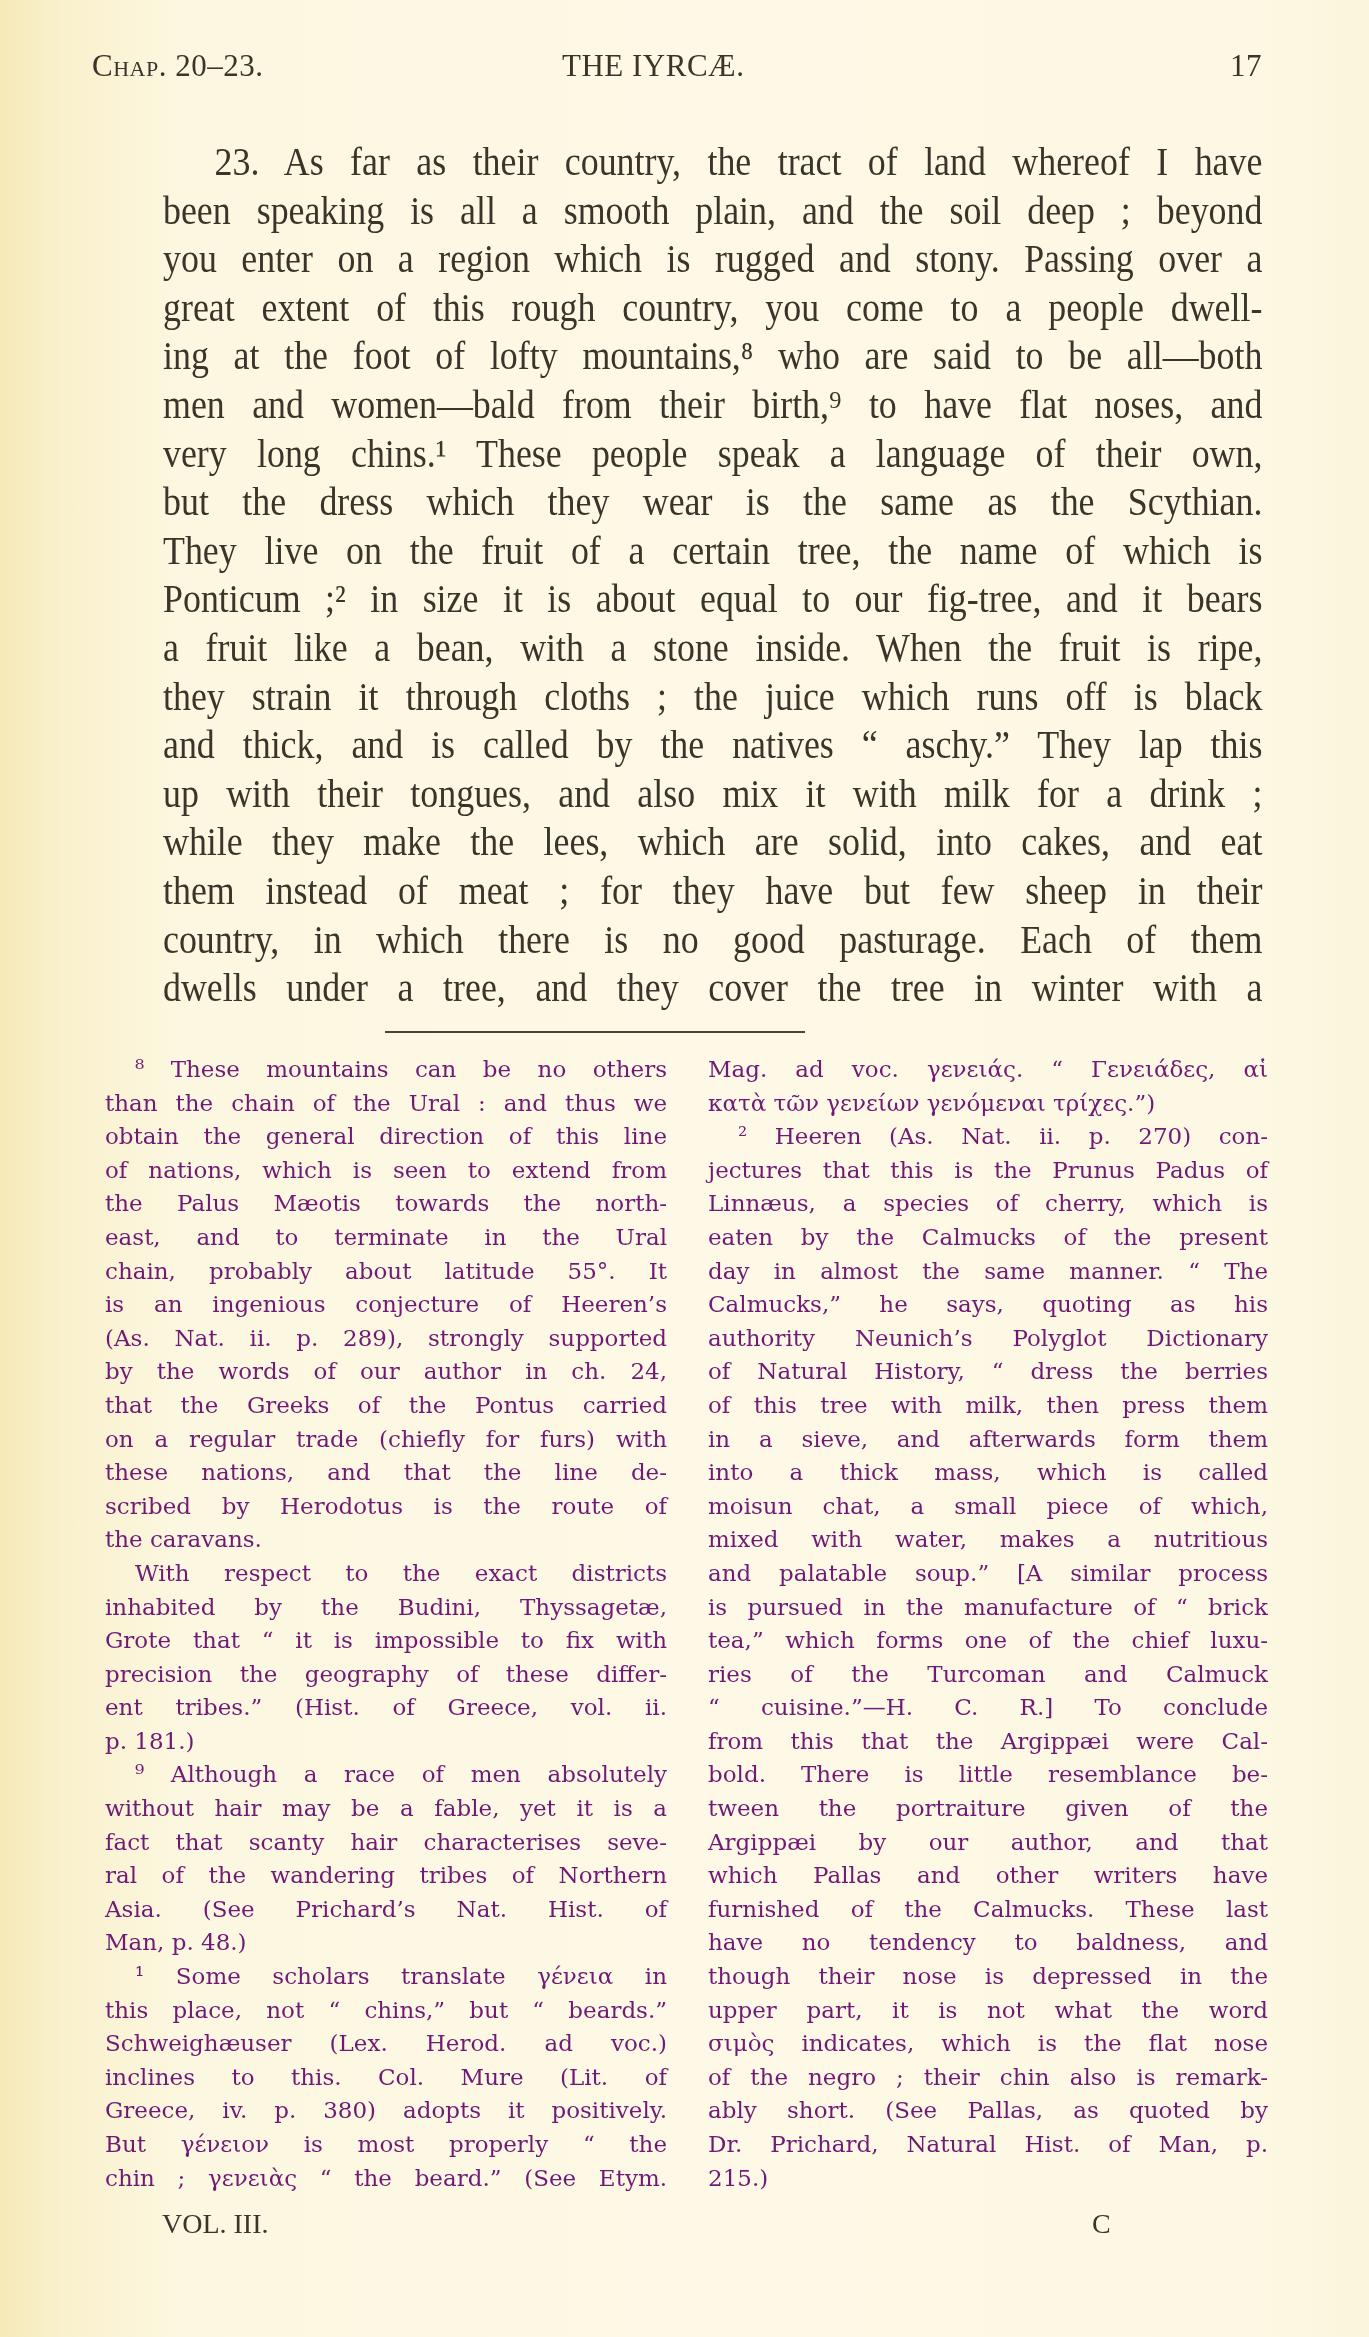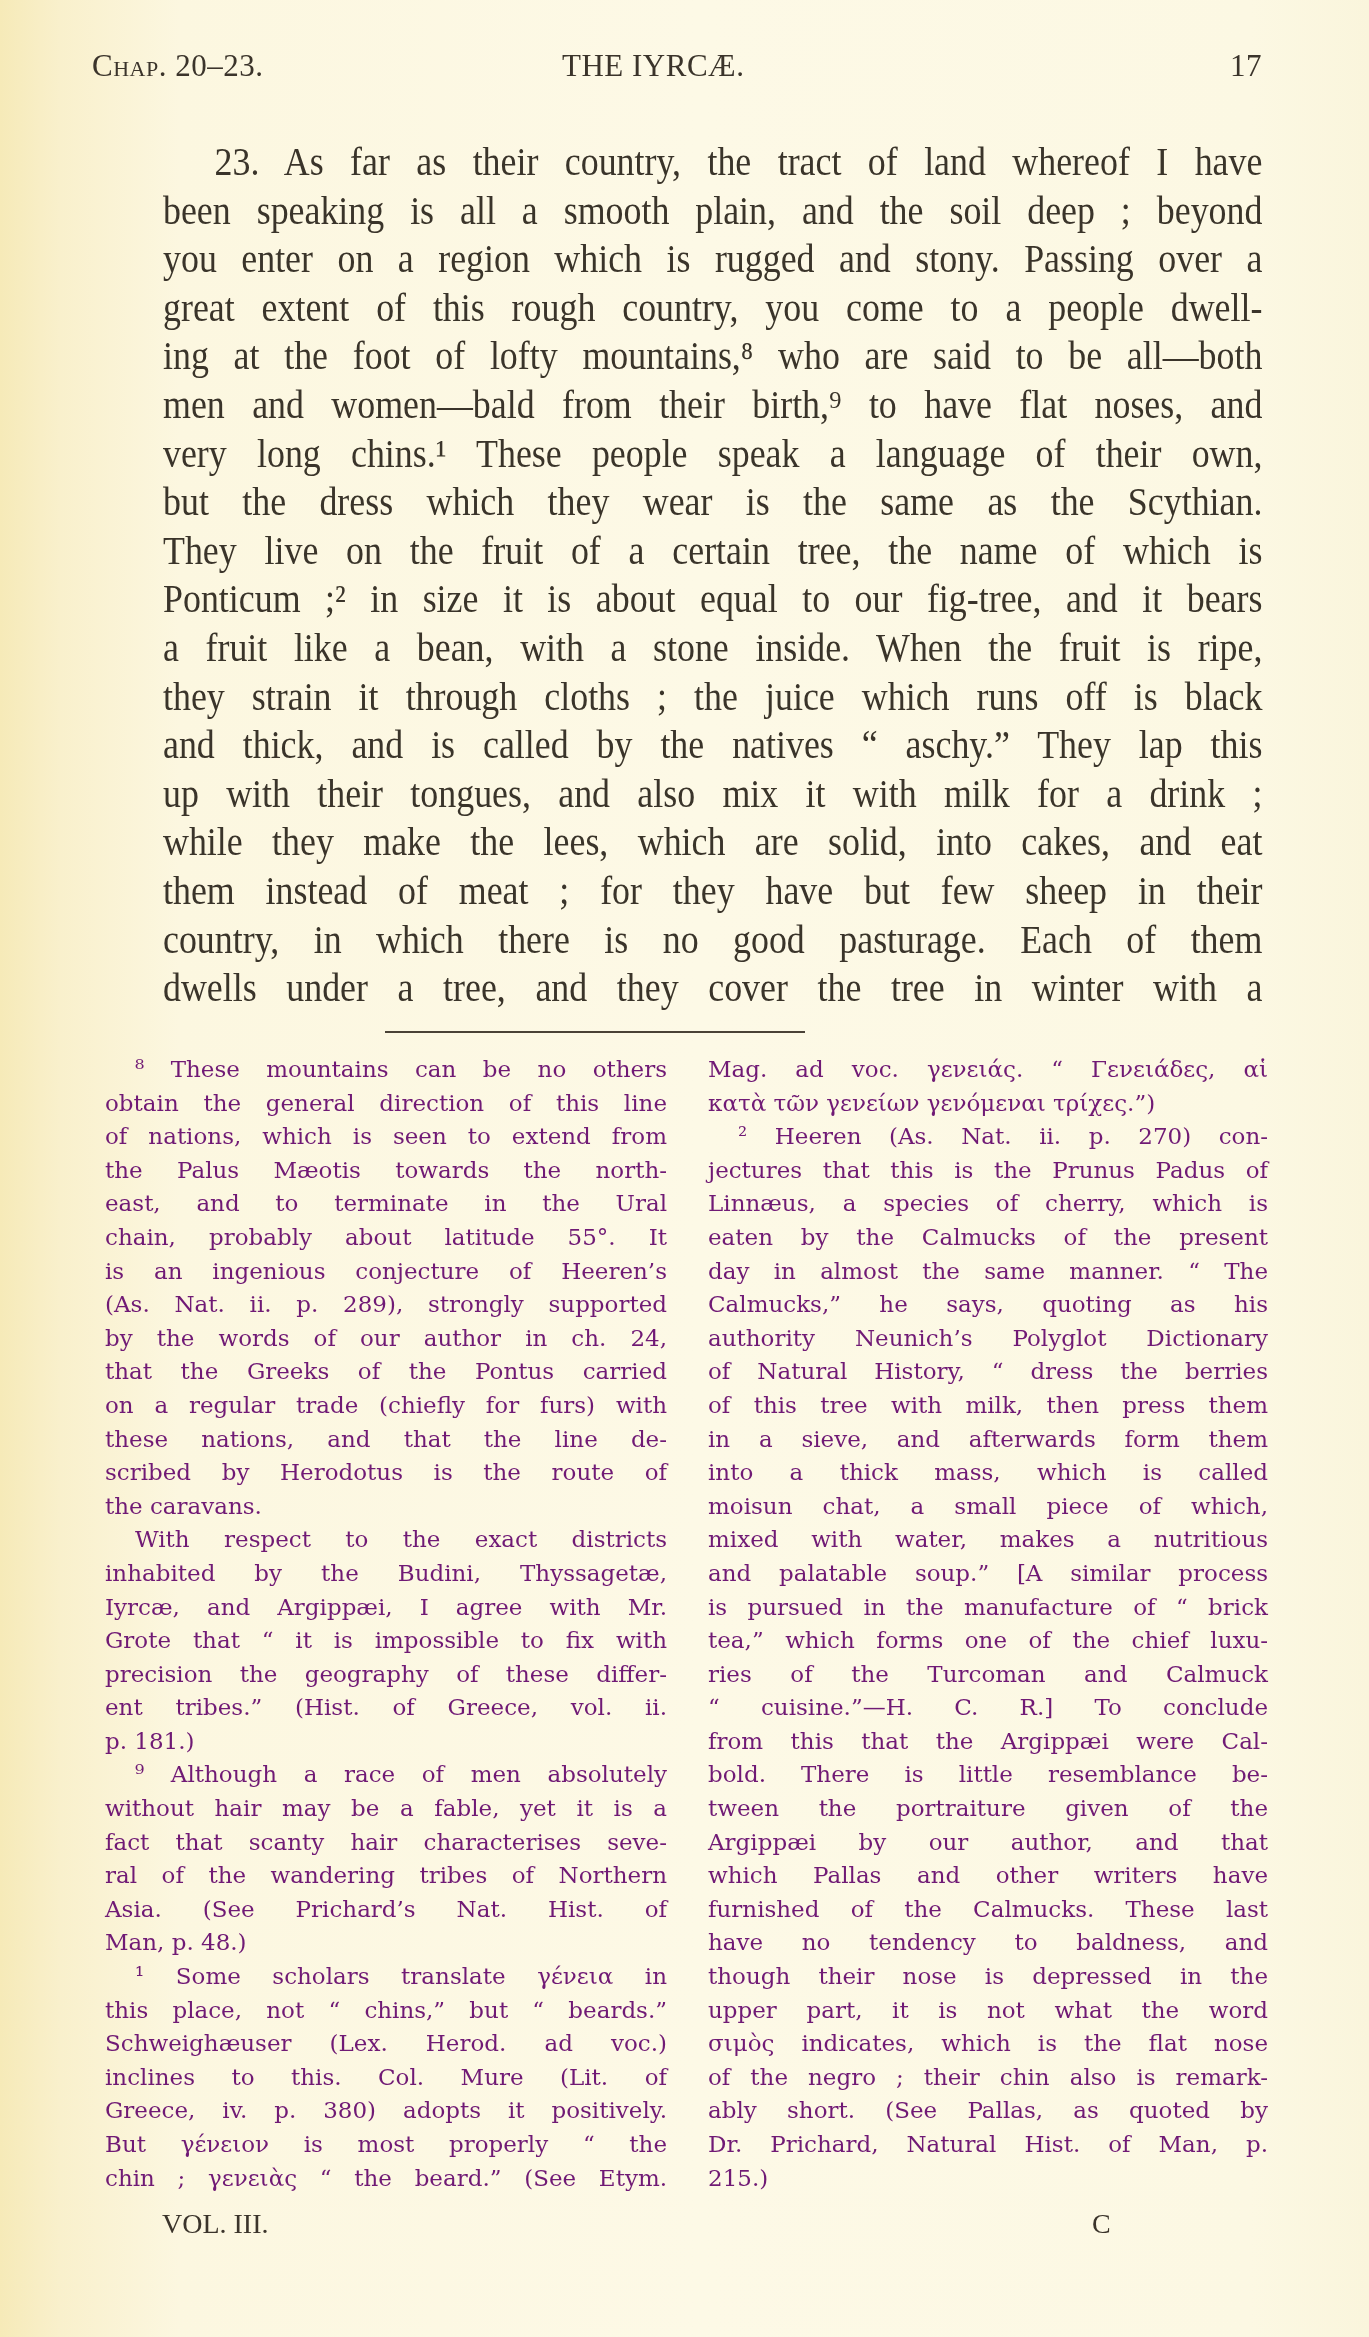--- a/index.html
+++ b/index.html
@@ -90,36 +90,36 @@
     <span class="body-line">while they make the lees, which are solid, into cakes, and eat</span>
     <span class="body-line">them instead of meat ; for they have but few sheep in their</span>
     <span class="body-line">country, in which there is no good pasturage.  Each of them</span>
     <span class="body-line">dwells under a tree, and they cover the tree in winter with a</span>
   </div>
 
   <div class="fn-rule"></div>
 
   <div class="fn-col left">
     <span class="fn-line indent">⁸ These mountains can be no others</span>
+    <span class="fn-line">than the chain of the Ural :  and thus we</span>
     <span class="fn-line">obtain the general direction of this line</span>
     <span class="fn-line">of nations, which is seen to extend from</span>
     <span class="fn-line">the Palus Mæotis towards the north-</span>
     <span class="fn-line">east, and to terminate in the Ural</span>
     <span class="fn-line">chain, probably about latitude 55°.  It</span>
     <span class="fn-line">is an ingenious conjecture of Heeren’s</span>
     <span class="fn-line">(As. Nat. ii. p. 289), strongly supported</span>
     <span class="fn-line">by the words of our author in ch. 24,</span>
     <span class="fn-line">that the Greeks of the Pontus carried</span>
     <span class="fn-line">on a regular trade (chiefly for furs) with</span>
     <span class="fn-line">these nations, and that the line de-</span>
     <span class="fn-line">scribed by Herodotus is the route of</span>
     <span class="fn-line short">the caravans.</span>
     <span class="fn-line indent">With respect to the exact districts</span>
     <span class="fn-line">inhabited by the Budini, Thyssagetæ,</span>
-    <span class="fn-line">Iyrcæ, and Argippæi, I agree with Mr.</span>
     <span class="fn-line">Grote that “ it is impossible to fix with</span>
     <span class="fn-line">precision the geography of these differ-</span>
     <span class="fn-line">ent tribes.”  (Hist. of Greece, vol. ii.</span>
     <span class="fn-line short">p. 181.)</span>
     <span class="fn-line indent">⁹ Although a race of men absolutely</span>
     <span class="fn-line">without hair may be a fable, yet it is a</span>
     <span class="fn-line">fact that scanty hair characterises seve-</span>
     <span class="fn-line">ral of the wandering tribes of Northern</span>
     <span class="fn-line">Asia.  (See Prichard’s Nat. Hist. of</span>
     <span class="fn-line short">Man, p. 48.)</span>

